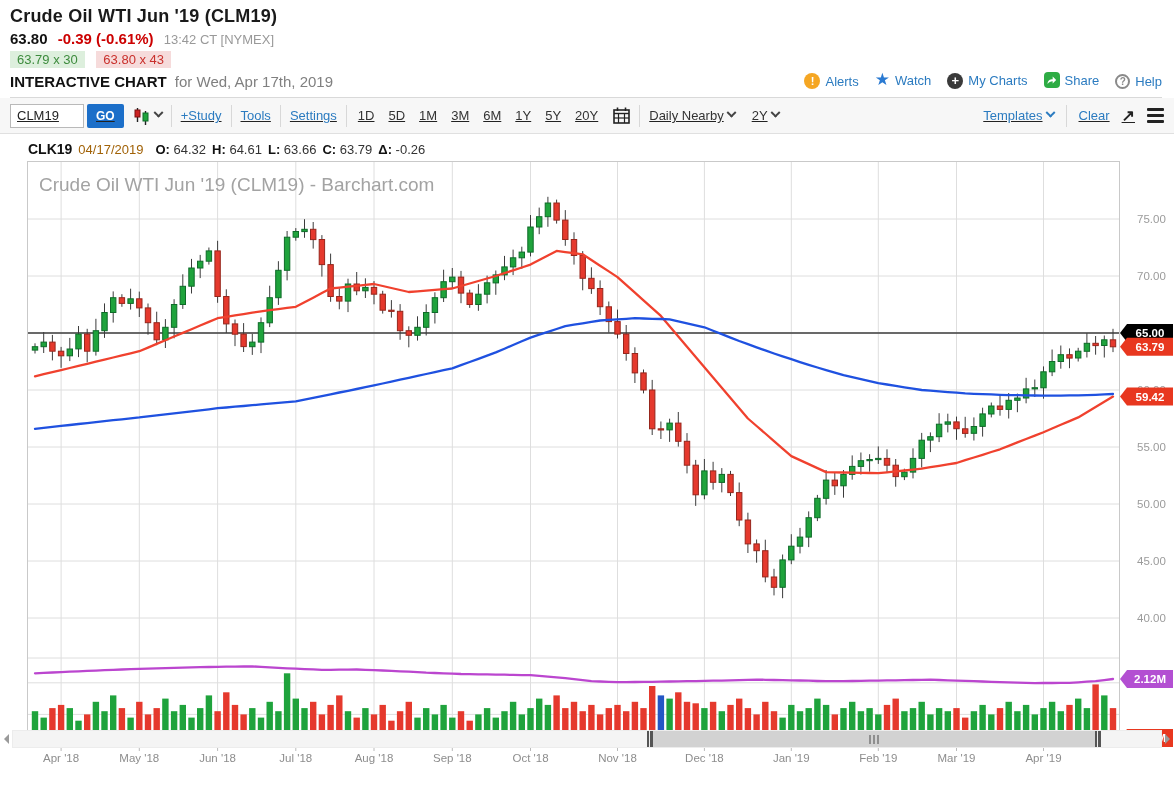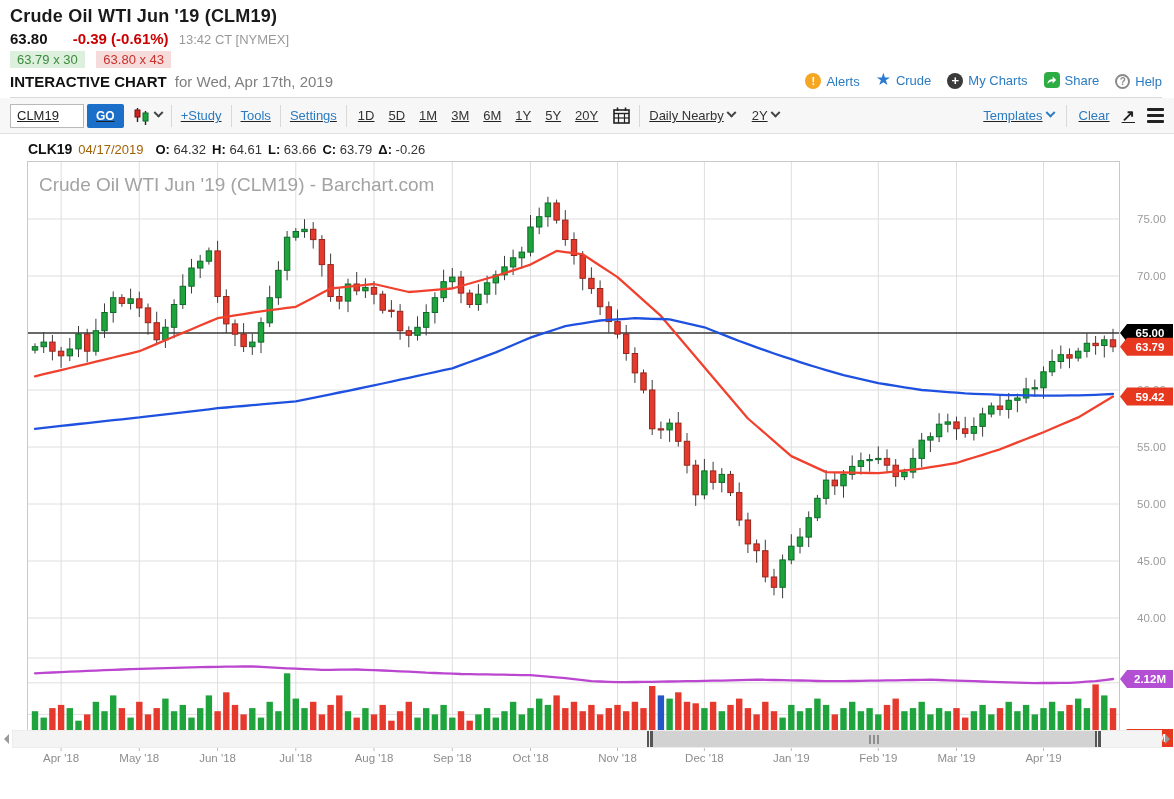--- a/index.html
+++ b/index.html
@@ -5,21 +5,21 @@
   * { margin:0; padding:0; box-sizing:border-box; }
   html,body { background:#fff; }
   body { font-family:"Liberation Sans", sans-serif; color:#222; width:1174px; height:799px; overflow:hidden; }
   .page { width:1174px; height:757px; position:relative; background:#fff; }
 
   
   .header { padding:6px 12px 0 10px; position:relative; }
   .title { font-size:18px; font-weight:bold; color:#1a1a1a; letter-spacing:.2px; }
   .price-row { margin-top:3px; font-size:15px; }
   .last { font-weight:bold; color:#111; }
-  .chg { font-weight:bold; color:#cc0000; margin-left:21px; }
+  .chg { font-weight:bold; color:#cc0000; margin-left:6px; }
   .qtime { font-size:13px; color:#999; margin-left:6px; }
   .ba-row { margin-top:5px; font-size:13px; }
   .bid { background:#ddefdd; color:#3d8b3d; padding:1px 7px; margin-right:8px; }
   .ask { background:#f6dbdb; color:#c9302c; padding:1px 7px; }
   .ic-row { margin-top:6px; padding-bottom:7px; font-size:15px; border-bottom:1px solid #d9d9d9; }
   .ic-label { font-weight:bold; color:#111; }
   .ic-date { color:#808080; margin-left:4px; }
   .header-links { position:absolute; right:12px; bottom:9px; font-size:13px; }
   .hlink { color:#2b7bc0; text-decoration:none; margin-left:16px; display:inline-flex; align-items:center; gap:5px; cursor:pointer; }
   .cic { display:inline-flex; align-items:center; justify-content:center; width:16px; height:16px; border-radius:50%; color:#fff; font-size:11px; font-weight:bold; }
@@ -86,21 +86,21 @@
     </div>
     <div class="ic-row">
       <span class="ic-label">INTERACTIVE CHART</span>
       <span class="ic-date">for Wed, Apr 17th, 2019</span>
     </div>
     <span class="header-links" id="header-links"><span class="hlink">
           <span class="cic oc">!</span>
           <span>Alerts</span>
         </span><span class="hlink">
           <span class="star">★</span>
-          <span>Crude</span>
+          <span>Watch</span>
         </span><span class="hlink">
           <span class="cic dk">+</span>
           <span>My Charts</span>
         </span><span class="hlink">
           <span class="shic">
             <svg width="11" height="10" viewBox="0 0 14 12">
               <path d="M2 11 C2 6.5 5 5 8.5 5 L8.5 1.5 L13 6 L8.5 10.5 L8.5 7.5 C6 7.5 3.5 8.5 2 11 Z" fill="#fff"></path>
             </svg>
           </span>
           <span>Share</span>

